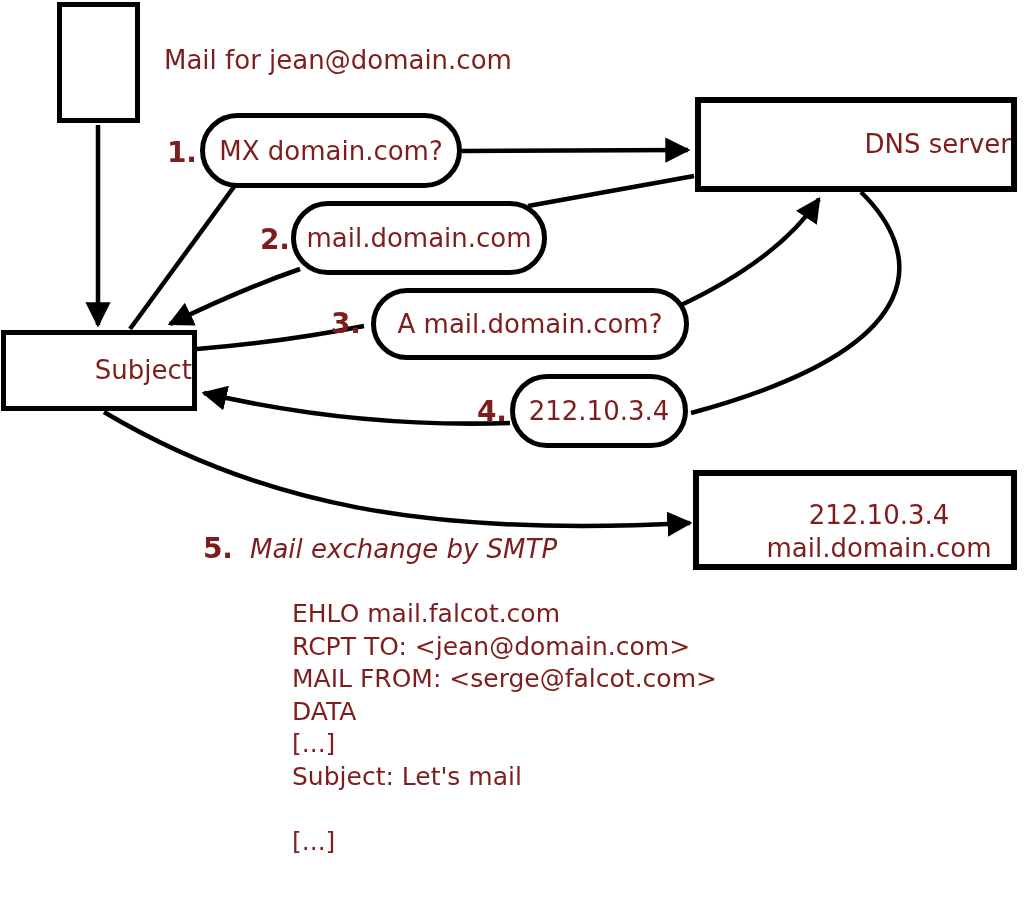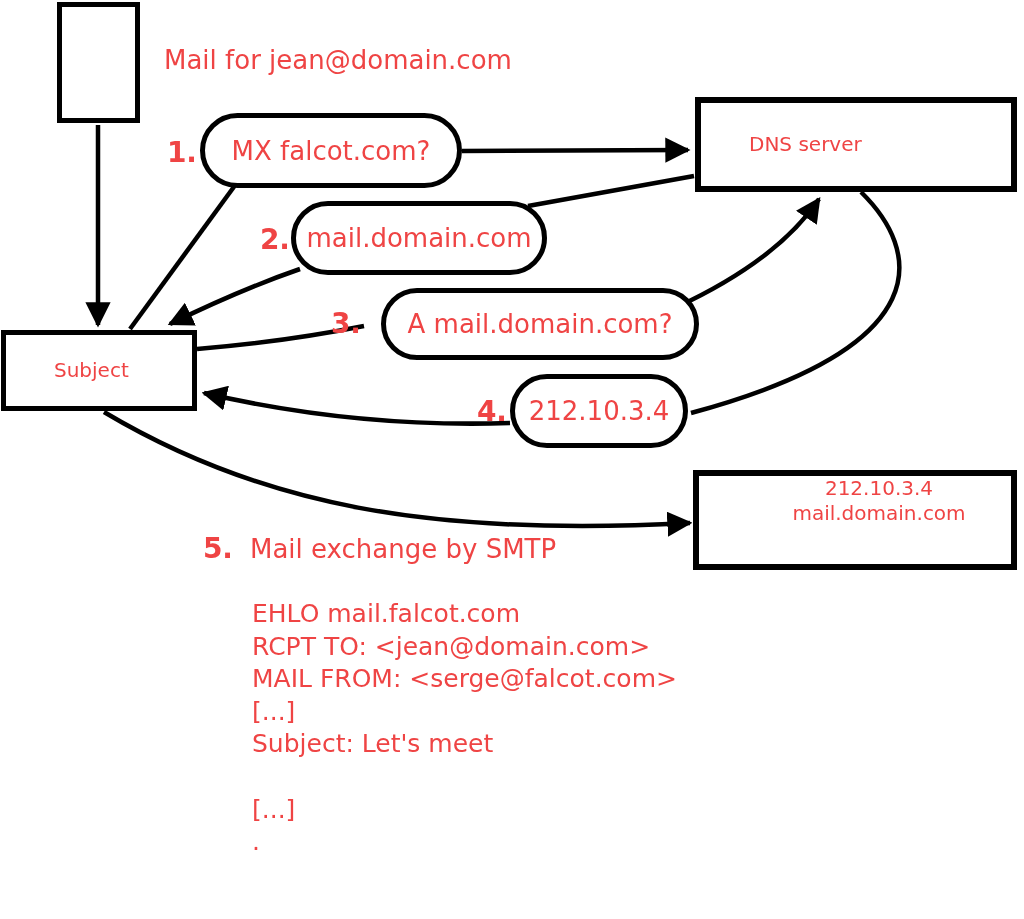--- a/index.html
+++ b/index.html
@@ -7,38 +7,38 @@
     padding: 0;
     background: #ffffff;
     font-family: "DejaVu Sans", sans-serif;
   }
   #stage {
     position: relative;
     width: 1024px;
     height: 859px;
     background: #ffffff;
     overflow: hidden;
-    color: #ef4444;
+    color: #7f1d1d;
   }
   #wires {
     position: absolute;
     left: 0; top: 0;
     width: 1024px; height: 919px;
     z-index: 1;
   }
   .node {
     position: absolute;
     box-sizing: border-box;
     background: #ffffff;
     border: 5px solid #000000;
     display: flex;
     align-items: center;
-    justify-content: flex-start;
+    justify-content: flex-end;
     z-index: 2;
-    font-size: 20px;
+    font-size: 26px;
     line-height: 1.25;
     text-align: center;
     padding-left: 48px;
   }
   .pill {
     position: absolute;
     box-sizing: border-box;
     background: #ffffff;
     border: 5px solid #000000;
     border-radius: 40px;
@@ -79,20 +79,21 @@
     position: absolute;
     left: 252px;
     top: 598px;
     z-index: 3;
     font-size: 25px;
   }
   .smtp-line {
     height: 32.6px;
     line-height: 32.6px;
     white-space: pre;
+    margin-left: 40px;
   }
 </style>
 </head>
 <body>
 
 <div id="stage">
 
   <svg id="wires" viewBox="0 0 1024 919" xmlns="http://www.w3.org/2000/svg">
     <defs>
       <marker id="ah" viewBox="0 0 10 10" refX="9" refY="5" markerWidth="5.6" markerHeight="5.6" orient="auto">
@@ -125,45 +126,46 @@
     <span>DNS server</span>
   </div>
 
   <div class="node" id="mailserver-node" style="left:693px; top:470px; width:324px; height:100px;">
     <span>212.10.3.4</span>
     <span>mail.domain.com</span>
   </div>
 
   <div class="stepnum" style="left:151px; top:138px;">1.</div>
   <div class="pill" style="left:200px; top:113px; width:262px; height:75px;">
-    <span>MX falcot.com?</span>
+    <span>MX domain.com?</span>
   </div>
 
   <div class="stepnum" style="left:244px; top:225px;">2.</div>
   <div class="pill" style="left:291px; top:201px; width:256px; height:74px;">
     <span>mail.domain.com</span>
   </div>
 
   <div class="stepnum" style="left:315px; top:309px;">3.</div>
-  <div class="pill" style="left:381px; top:288px; width:318px; height:72px;">
+  <div class="pill" style="left:371px; top:288px; width:318px; height:72px;">
     <span>A mail.domain.com?</span>
   </div>
 
   <div class="stepnum" style="left:461px; top:397px;">4.</div>
   <div class="pill" style="left:510px; top:374px; width:178px; height:74px;">
     <span>212.10.3.4</span>
   </div>
 
   <div class="stepnum" style="left:187px; top:534px;">5.</div>
-  <div class="floating-label" style="left:250px; top:533px;">Mail exchange by SMTP</div>
+  <div class="floating-label" style="left:250px; top:533px;font-style:italic;">Mail exchange by SMTP</div>
 
   <div id="smtp-block">
     <div class="smtp-line">EHLO mail.falcot.com</div>
     <div class="smtp-line">RCPT TO: &lt;jean@domain.com&gt;</div>
     <div class="smtp-line">MAIL FROM: &lt;serge@falcot.com&gt;</div>
+    <div class="smtp-line">DATA</div>
     <div class="smtp-line">[...]</div>
-    <div class="smtp-line">Subject: Let's meet</div>
+    <div class="smtp-line">Subject: Let's mail</div>
     <div class="smtp-line"></div>
     <div class="smtp-line">[...]</div>
     <div class="smtp-line">.</div>
   </div>
 
 </div>
 
 </body></html>

